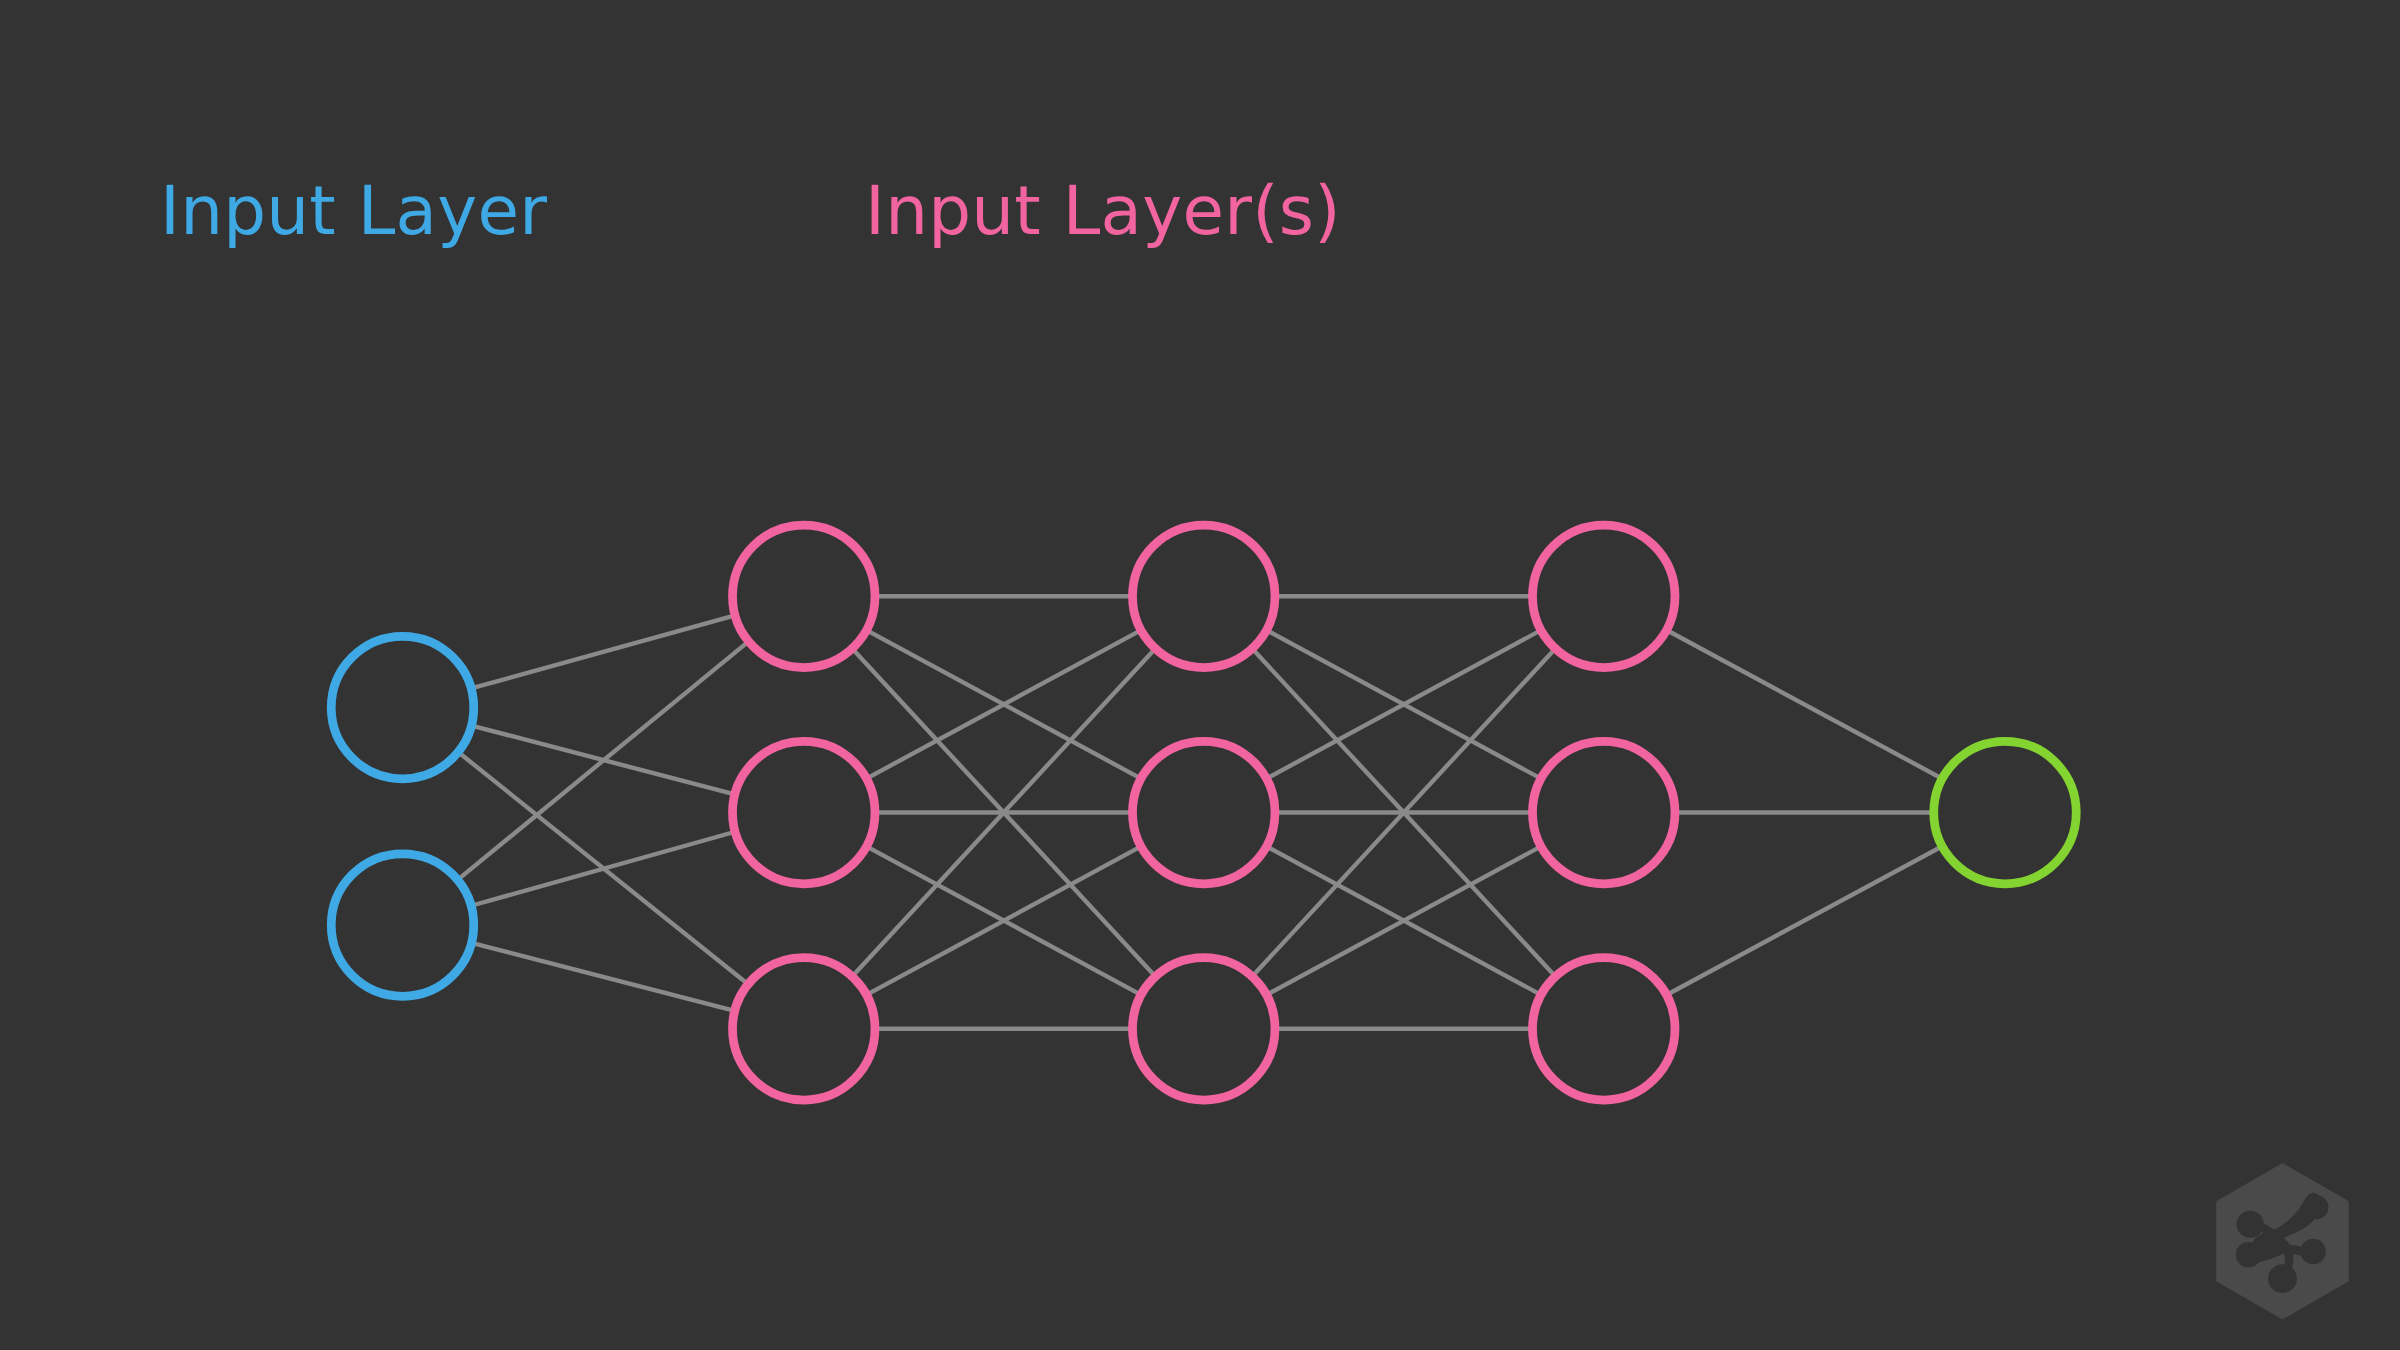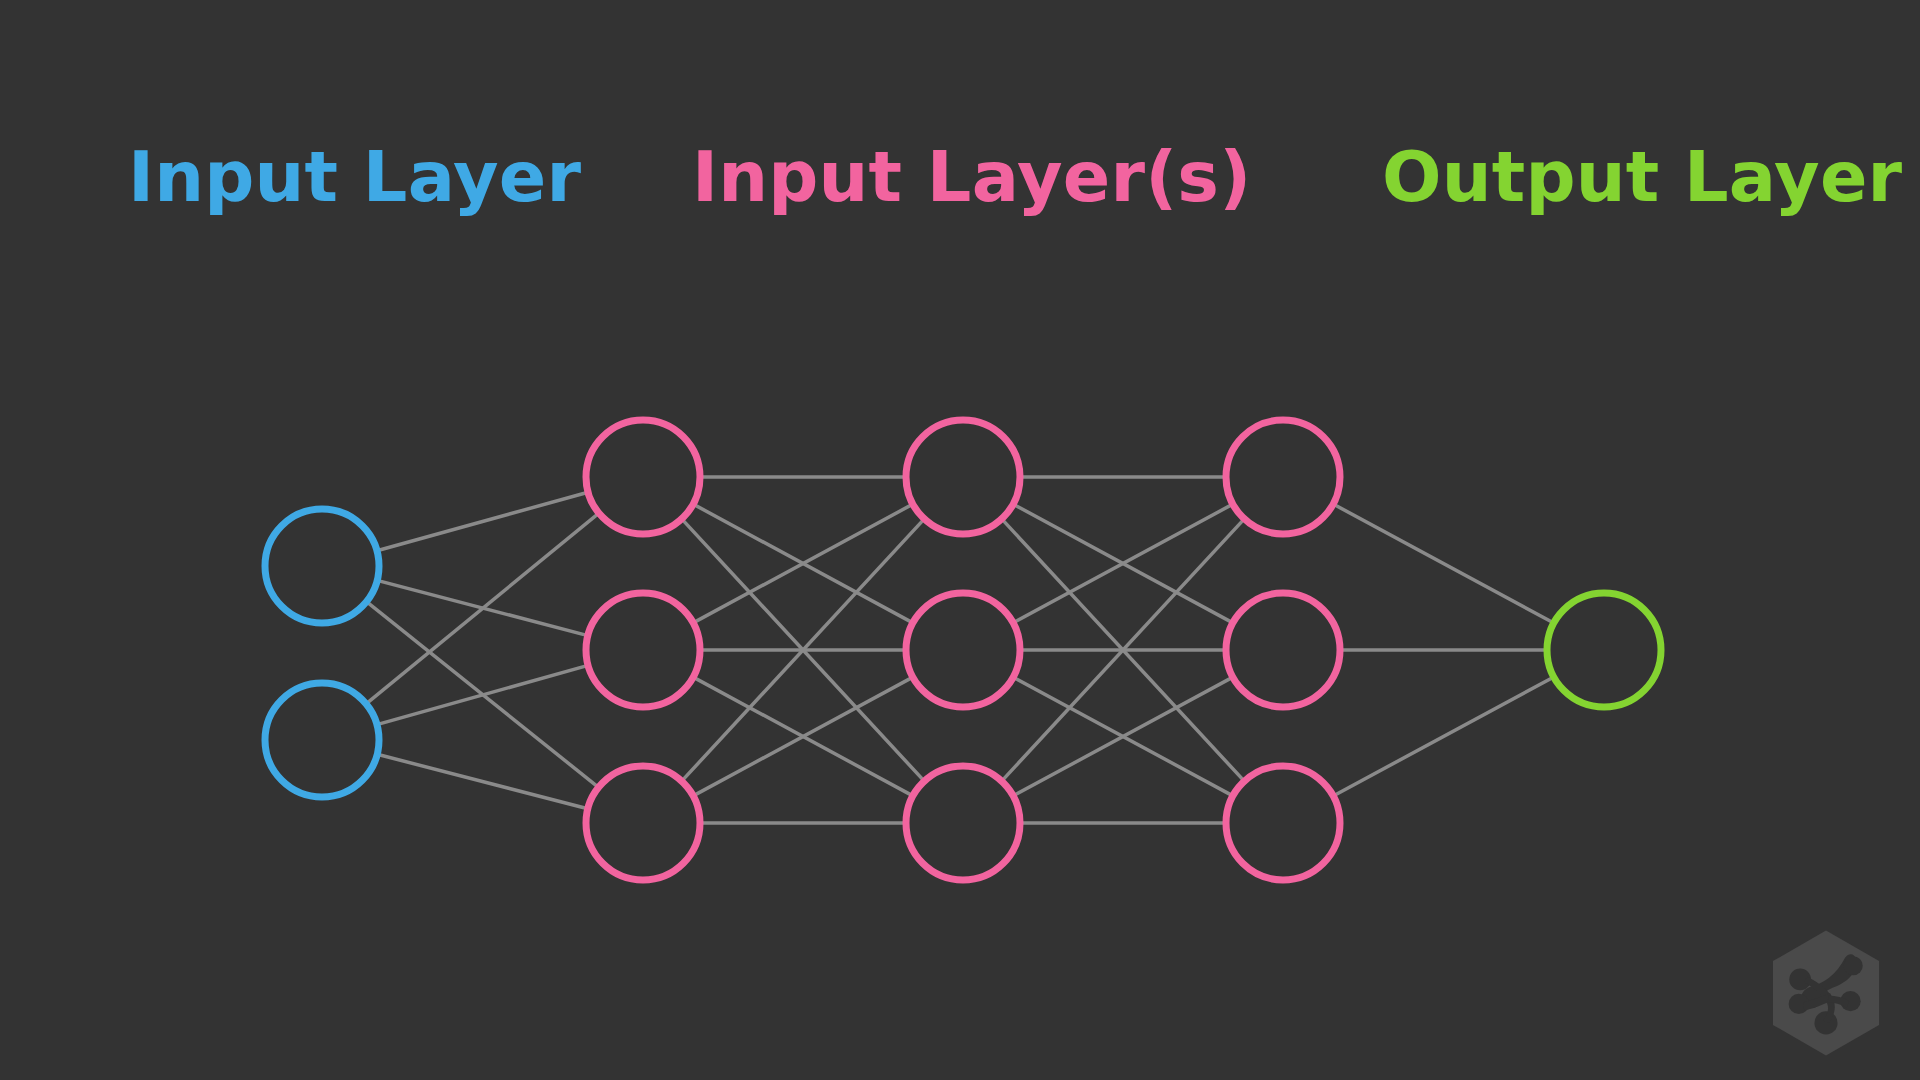--- a/index.html
+++ b/index.html
@@ -24,22 +24,22 @@
     position: absolute;
     left: 0;
     top: 0;
     width: 1920px;
     height: 1080px;
     display: block;
   }
   .layer-title {
     position: absolute;
     font-family: "DejaVu Sans", "Liberation Sans", sans-serif;
-    font-weight: bold;
-    font-size: 70px;
+    font-weight: normal;
+    font-size: 54px;
     letter-spacing: 0.2px;
     white-space: nowrap;
     line-height: 1;
     user-select: none;
   }
   #title-input  { left: 128px;  top: 142px; }
   #title-hidden { left: 692px;  top: 142px; }
   #title-output { left: 1382px; top: 142px; }
 
   #watermark {
@@ -99,21 +99,20 @@
         <circle cx="1283" cy="650" r="57" fill="none" stroke="#f2649f" stroke-width="7"></circle>
         <circle cx="1283" cy="823" r="57" fill="none" stroke="#f2649f" stroke-width="7"></circle>
         <circle cx="1604" cy="650" r="57" fill="none" stroke="#84d431" stroke-width="7"></circle>
       </g>
   </svg>
 
   <div class="layer-title" id="title-input" style="color: rgb(63, 169, 229);">Input Layer</div>
 
   <div class="layer-title" id="title-hidden" style="color: rgb(242, 100, 159);">Input Layer(s)</div>
 
-  <div class="layer-title" id="title-output" style="color: rgb(132, 212, 49);">Output Layer</div>
 
   <svg id="watermark" viewBox="0 0 100 100">
     <path id="wm-hex" d="M50 4 L89 26.5 L89 73.5 L50 96 L11 73.5 L11 26.5 Z" fill="#4a4a4a"></path>
     <g id="wm-glyph" fill="#333333">
       <path d="M64 24 C61 30 57 35 52 39 C48 42 44 44 40 45
                C36 46 33 48 32 52 C31 56 33 60 37 61
                C41 62 45 60 46 56 C47 52 49 49 53 47
                C58 45 63 43 67 39 C71 35 73 30 72 25
                C71 21 67 20 64 24 Z"></path>
       <circle cx="31" cy="40" r="8"></circle>

